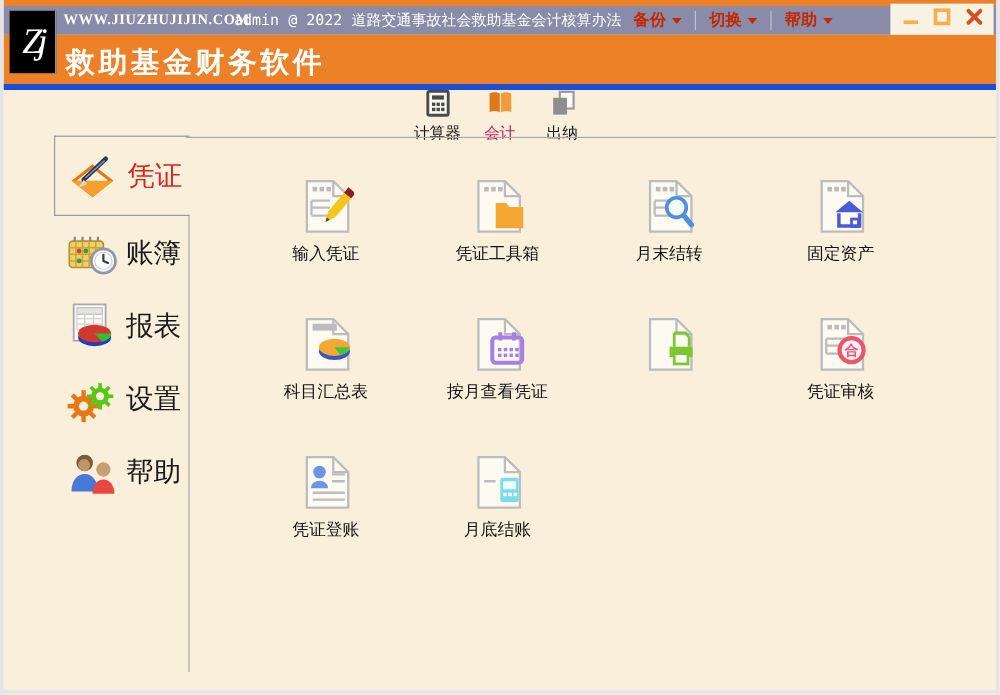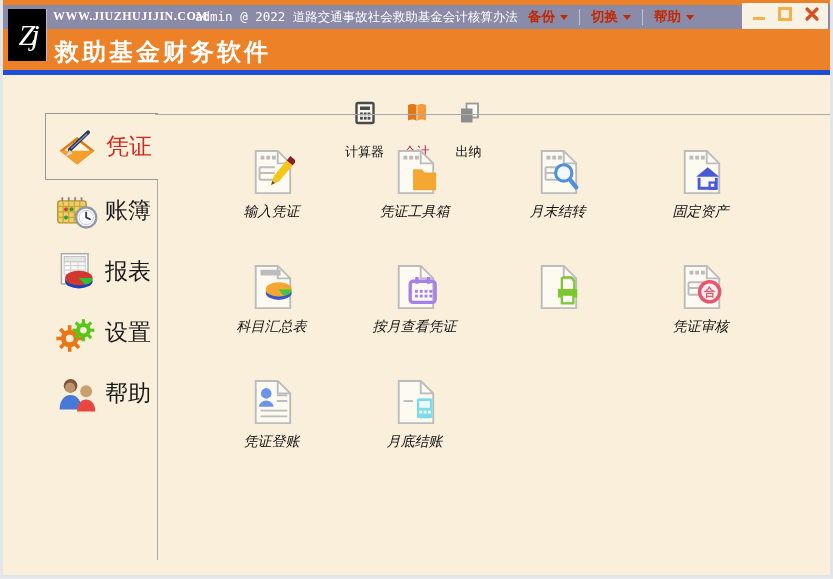--- a/index.html
+++ b/index.html
@@ -24,38 +24,38 @@
   .caret{width:0;height:0;border:4px solid transparent;border-top:5px solid #C32800;margin-top:5px;}
   .controls{position:absolute;top:3px;right:2px;width:86px;height:26px;background:#F7F2E3;z-index:7;
     display:flex;align-items:center;justify-content:space-evenly;}
   .ctrl{width:20px;height:20px;display:flex;align-items:center;justify-content:center;cursor:pointer;}
   
   .header{position:absolute;top:29px;left:0;right:0;height:41px;background:#ED8127;
     border-bottom:5px solid #1d4ed8;}
   .app-title{position:absolute;left:52px;top:7px;color:#fff;font-size:24px;font-weight:bold;letter-spacing:3px;}
   
   .toolbar{position:absolute;top:74px;left:0;right:0;display:flex;justify-content:center;gap:12px;}
-  .tool-item{min-width:40px;display:flex;flex-direction:column;align-items:center;gap:18px;cursor:pointer;margin-top:27px;}
+  .tool-item{min-width:40px;display:flex;flex-direction:column;align-items:center;gap:4px;cursor:pointer;}
   .tool-icon svg{width:24px;height:24px;display:block;}
   .tool-label{font-size:13px;color:#111;}
   .tool-item.active .tool-label{color:#be185d;}
   .hsep{position:absolute;top:114px;left:152px;right:0;height:1px;background:#A9A9A9;}
   
   .sidebar{position:absolute;left:42px;top:113px;width:113px;}
   .side-item{height:61px;display:flex;align-items:center;gap:6px;padding-left:10px;box-sizing:border-box;cursor:pointer;}
   .side-item.selected{height:67px;border:1px solid #999;border-right:none;}
   .side-icon svg{width:44px;height:44px;display:block;}
   .side-label{font-size:23px;color:#1a1a1a;font-family:"Liberation Serif",serif;}
   .side-item.selected .side-label{color:#D4261E;}
   .vsep{position:absolute;left:154px;top:180px;width:1px;height:380px;background:#A9A9A9;}
   
   .grid{position:absolute;left:197px;top:140px;display:grid;grid-template-columns:repeat(4,143px);grid-auto-rows:115px;}
   .grid-cell{display:flex;flex-direction:column;align-items:center;padding-top:8px;box-sizing:border-box;cursor:pointer;}
   .grid-icon svg{width:46px;height:48px;display:block;}
-  .grid-label{margin-top:7px;font-size:14px;color:#111;white-space:nowrap;font-style:italic;}
+  .grid-label{margin-top:7px;font-size:14px;color:#111;white-space:nowrap;}
 </style>
 </head>
 <body>
 
 <div class="window">
   <div class="topstrip"></div>
 
   <div class="titlebar">
     <span class="website">WWW.JIUZHUJIJIN.COM</span>
     <span class="session">admin @ 2022 道路交通事故社会救助基金会计核算办法</span>

